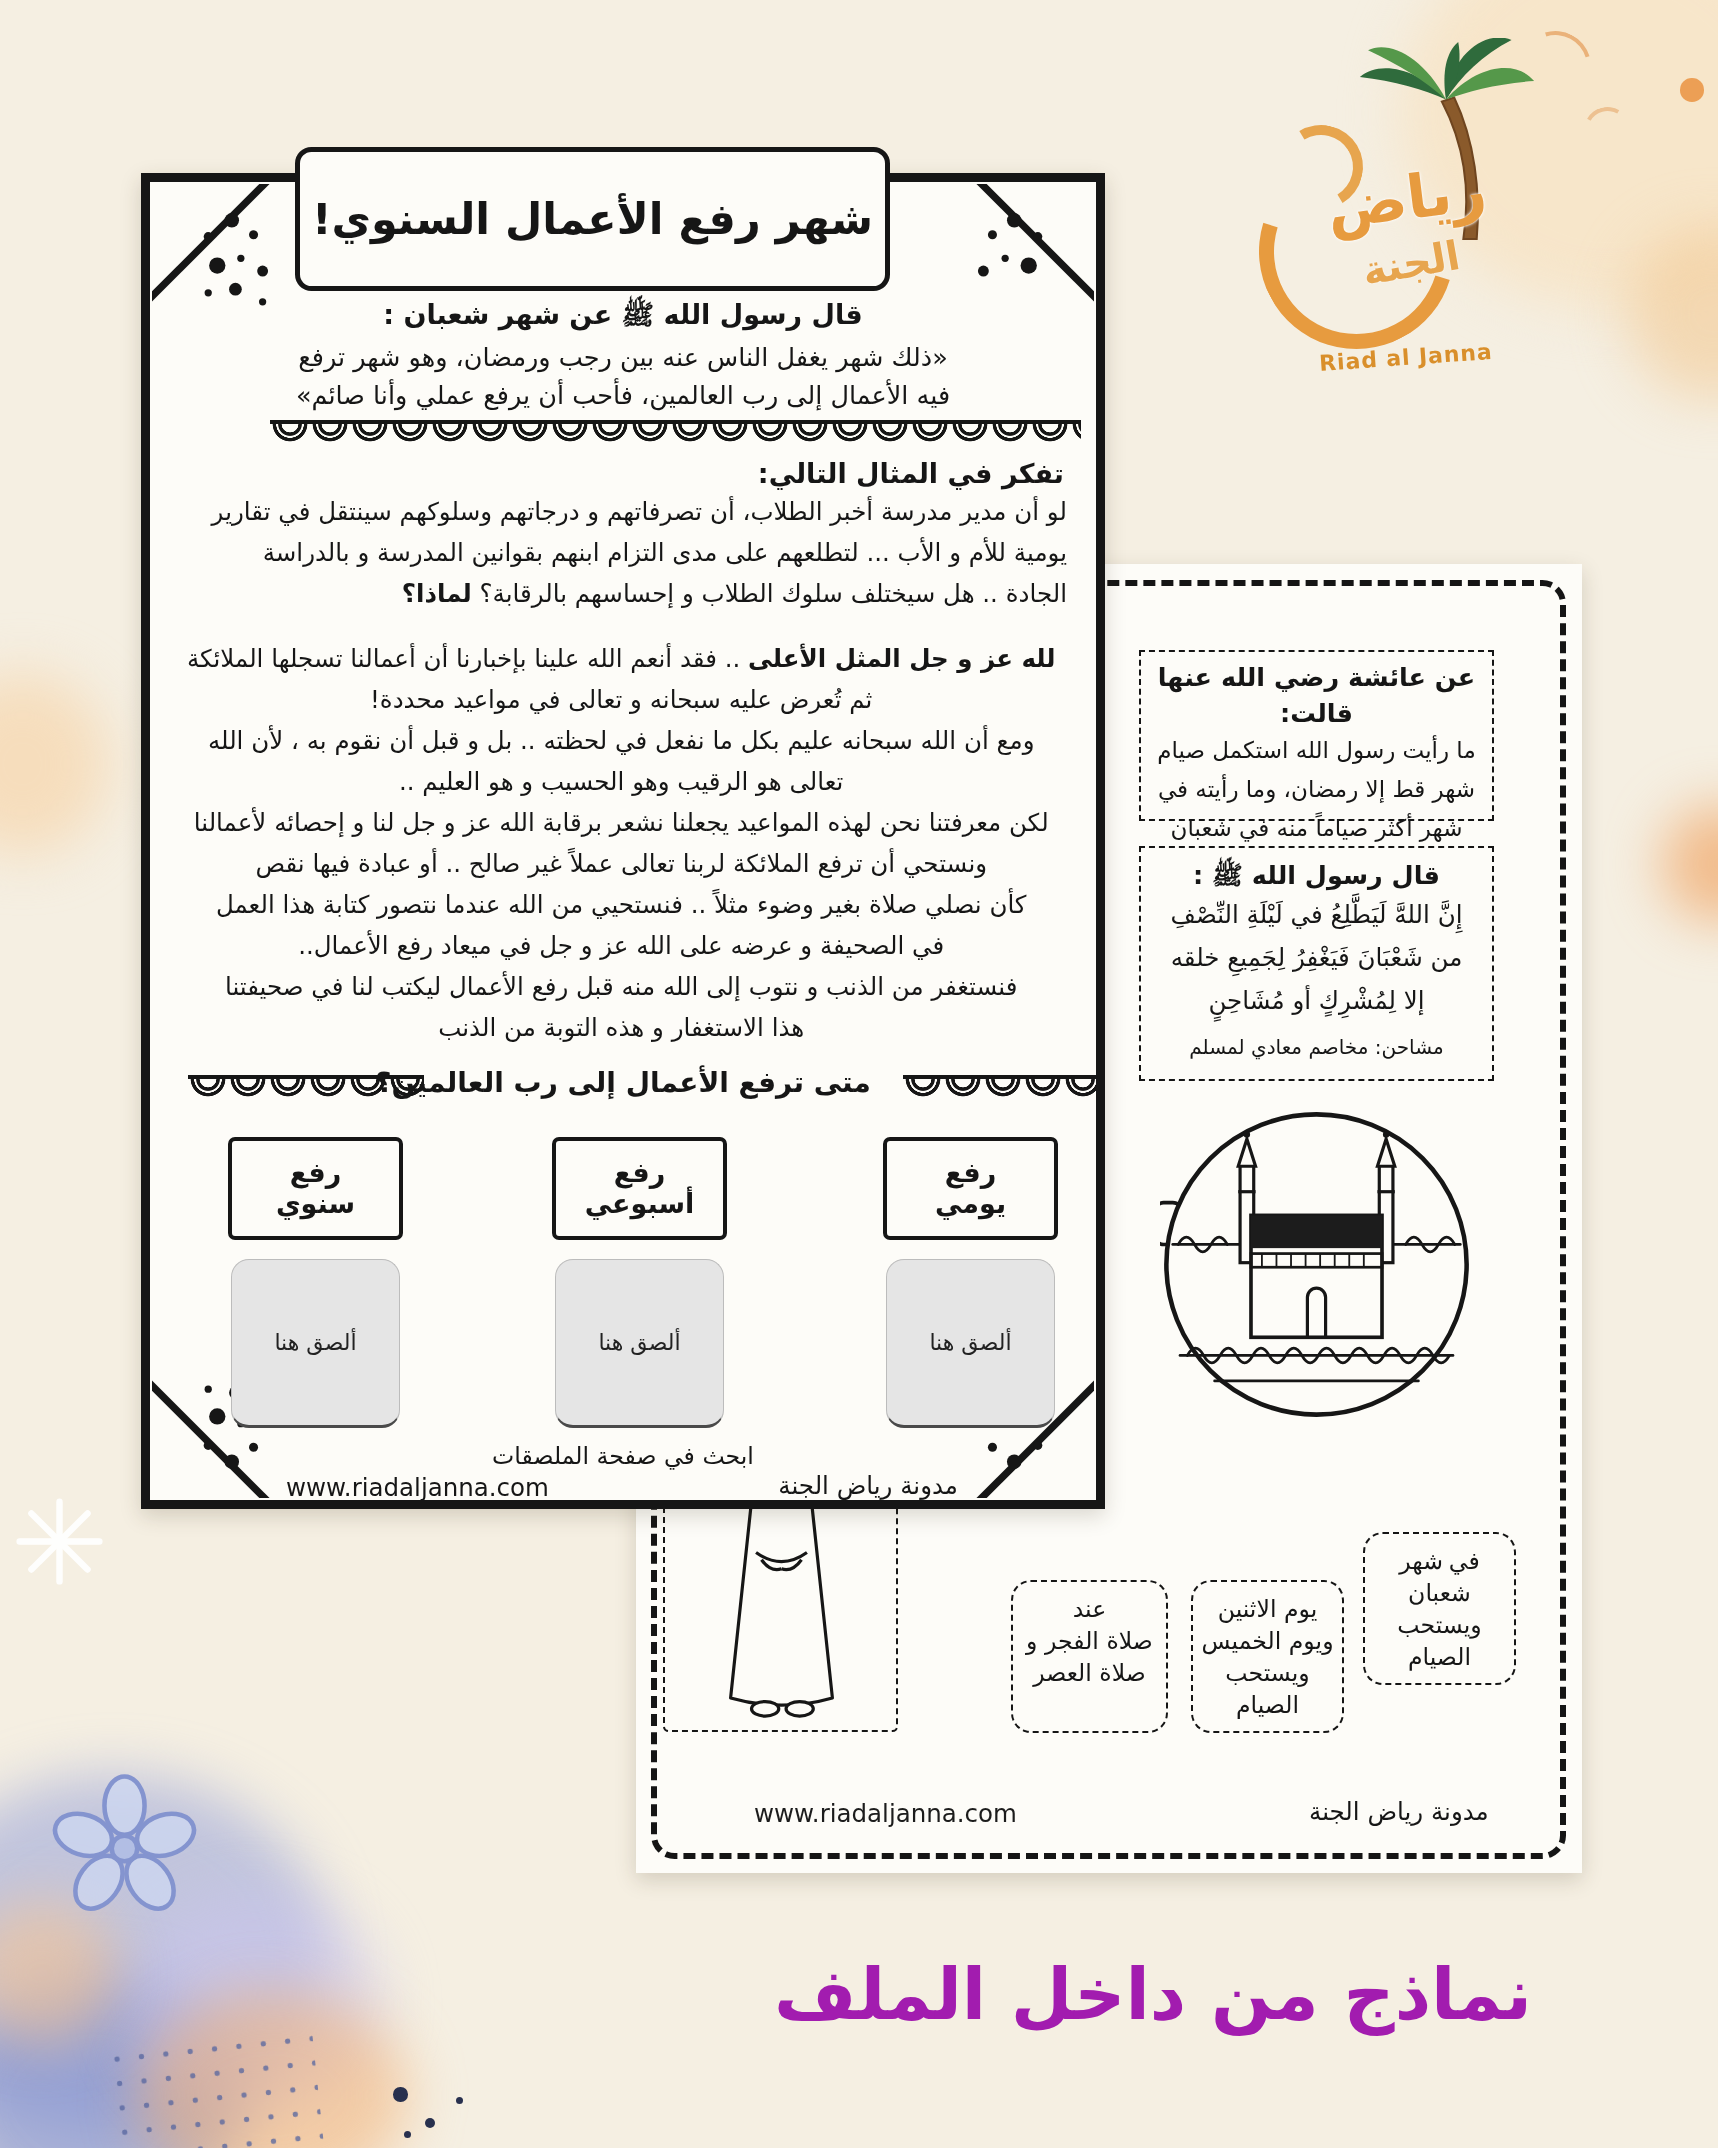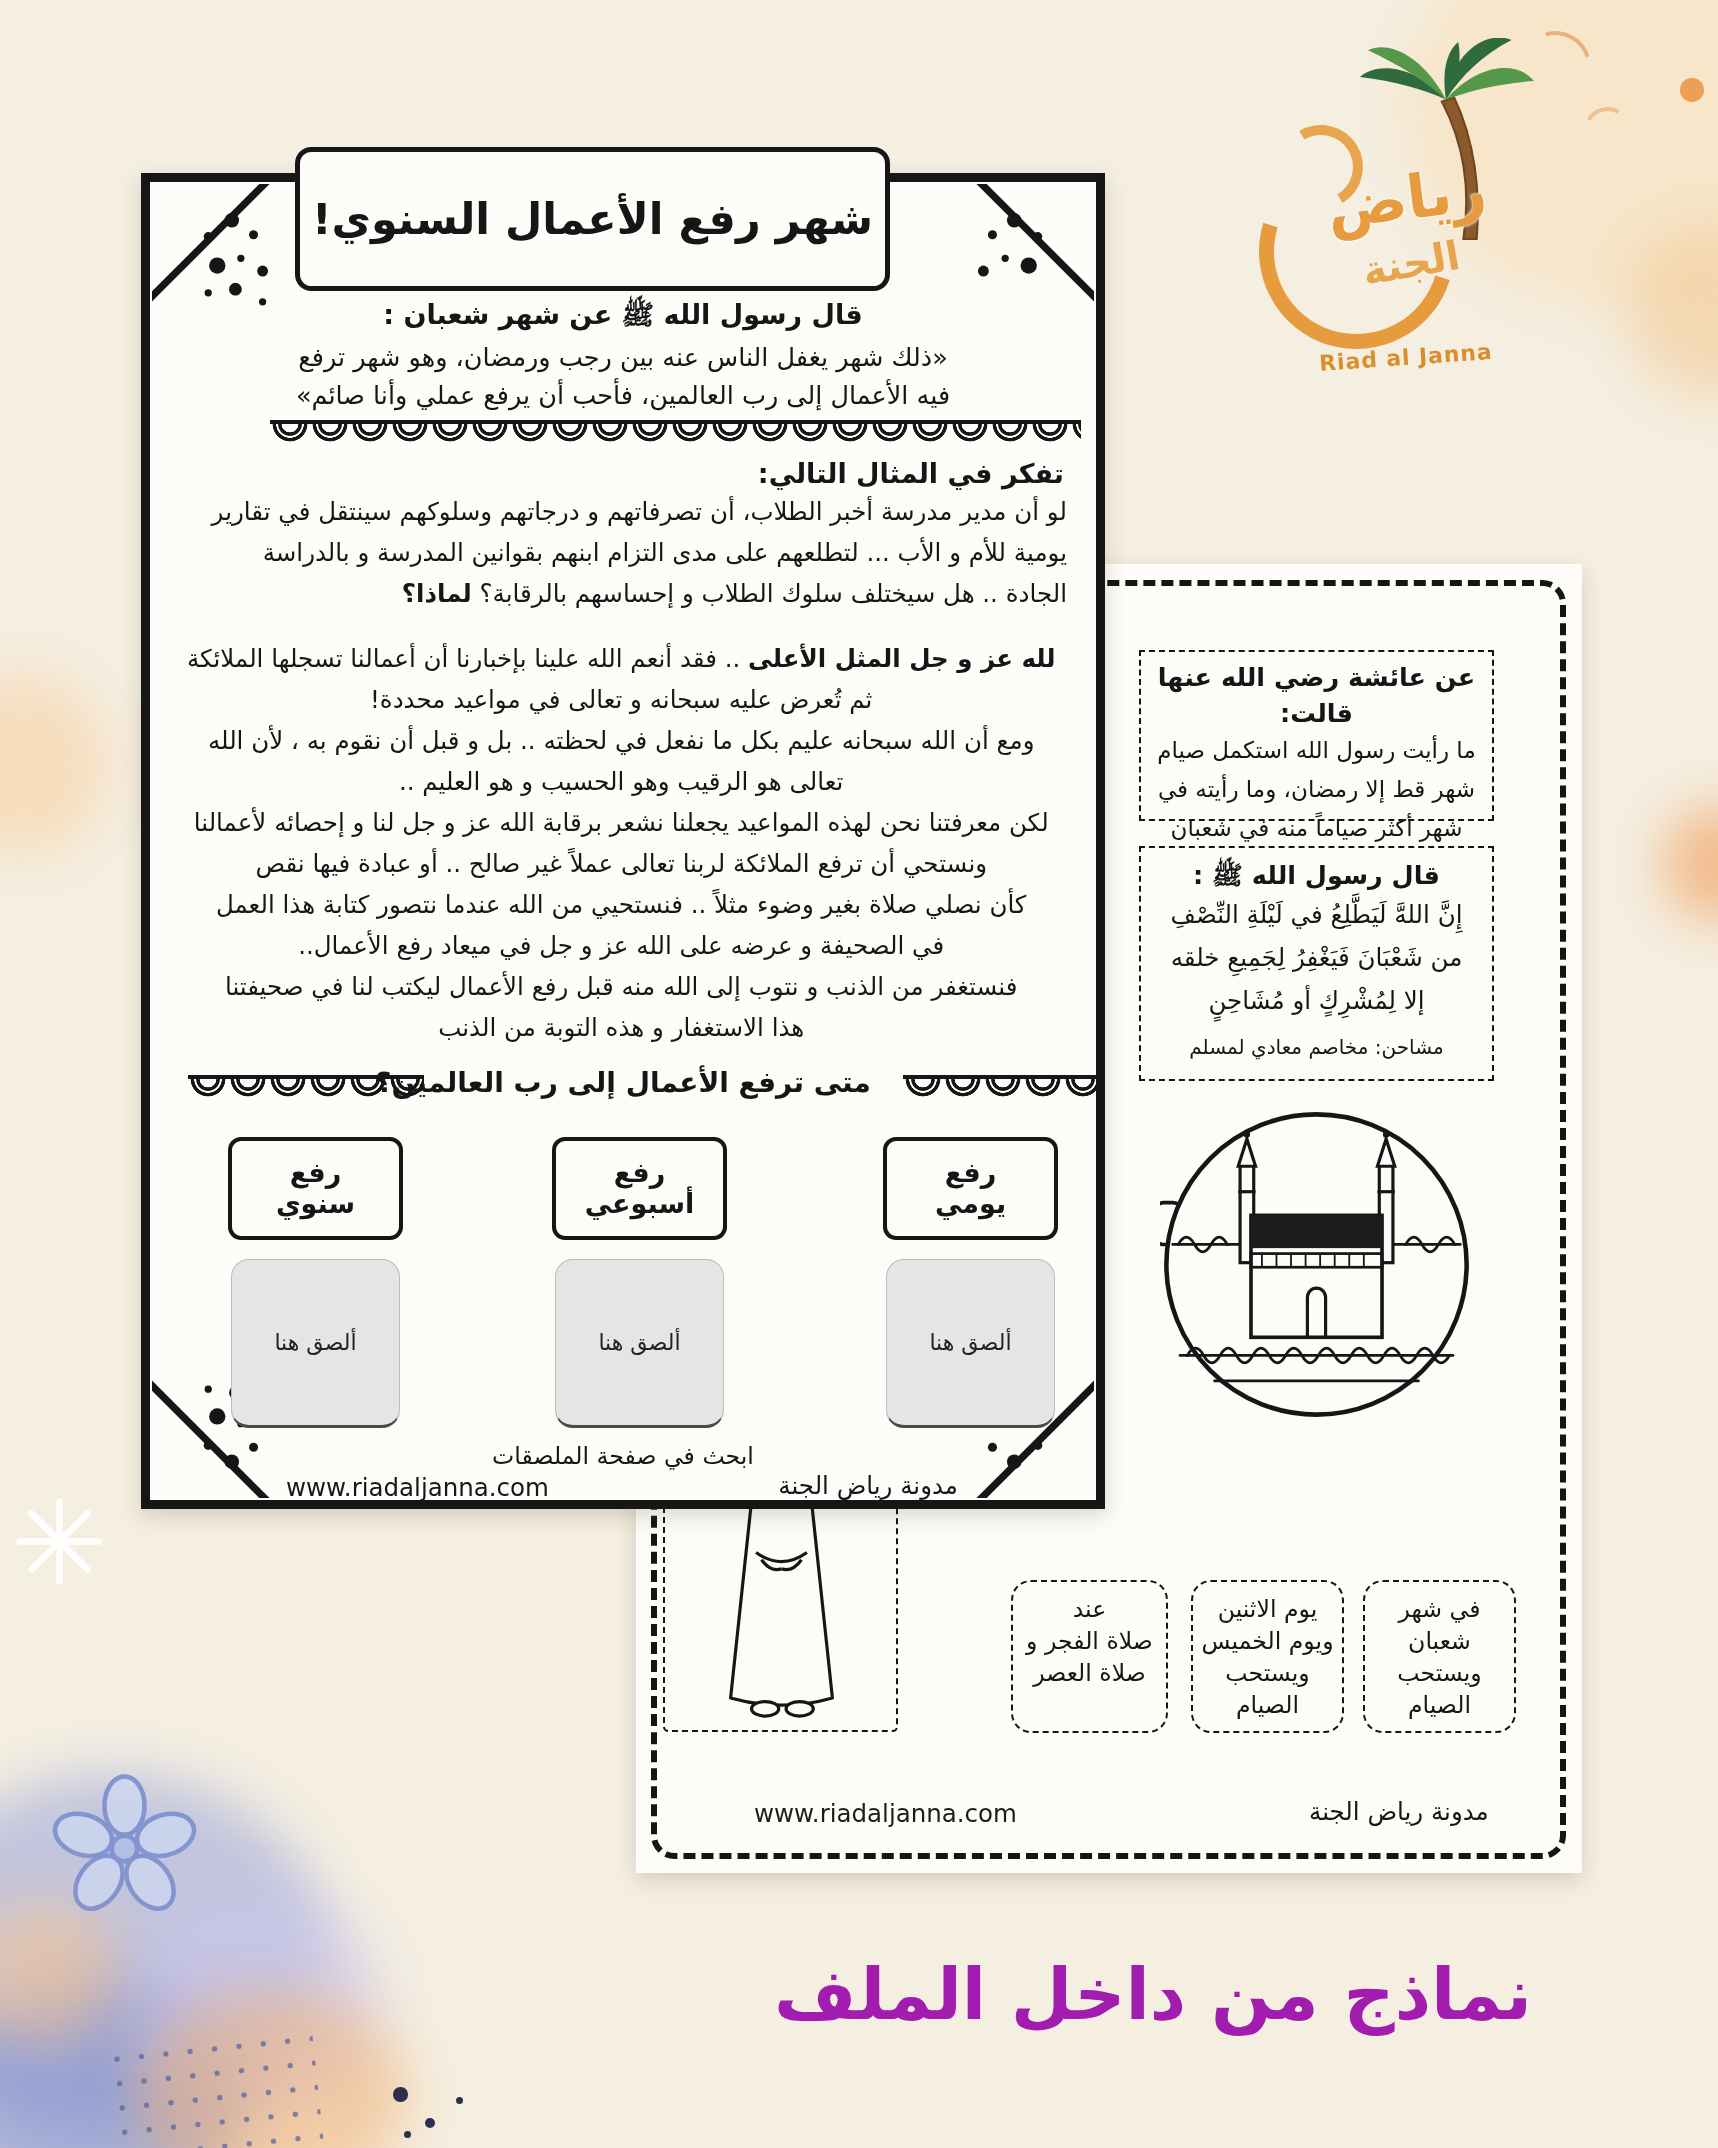--- a/index.html
+++ b/index.html
@@ -43,21 +43,21 @@
   .dash-box{position:absolute;border:2.7px dashed #151515;background:#fdfcf8;text-align:center;}
   .aisha-box{left:503px;top:86px;width:355px;height:171px;padding-top:7.3px;}
   .box-title{font-weight:bold;font-size:25.5px;line-height:36px;}
   .box-line{font-size:23px;line-height:39px;}
   .hadith2-box{left:503px;top:282px;width:355px;height:235px;padding-top:9px;}
   .hadith2-box .box-line{font-size:24.5px;line-height:43px;}
   .box-note{font-size:20px;margin-top:12.7px;}
   .kaaba-wrap{position:absolute;left:524px;top:544px;width:313px;height:313px;}
   .man-box{position:absolute;left:27px;top:850px;width:235px;height:318px;border:2.7px dashed #151515;border-radius:5.5px;}
   .card{border-radius:20px;padding-top:11px;font-size:23.6px;line-height:32px;font-weight:500;}
-  .card0{left:727px;top:1016px;width:153px;height:153px;}
+  .card0{left:727px;top:968px;width:153px;height:153px;font-family:Liberation Serif, serif;}
   .card1{left:555px;top:1016px;width:153px;height:153px;}
   .card2{left:375px;top:1016px;width:157px;height:153px;}
   .p2-footer-url{position:absolute;left:118px;top:1235px;font-size:24.5px;color:#1c1c1c;}
   .p2-footer-blog{position:absolute;left:673px;top:1233px;font-size:24.5px;}
   
   .page1{left:141px;top:173px;width:964px;height:1336px;border:9px solid #161616;z-index:3;overflow:hidden;}
   .title-box{
     position:absolute;left:295px;top:120px;width:595px;height:144px;z-index:4;
     background:#fdfcf8;border:5.5px solid #161616;border-radius:16.4px;
     display:flex;align-items:center;justify-content:center;
@@ -85,21 +85,21 @@
   .para2{position:absolute;right:23.6px;left:20px;top:456px;text-align:center;font-size:24.5px;line-height:41px;white-space:nowrap;}
   .b{font-weight:bold;}
   .when-heading{position:absolute;left:0;right:0;top:884px;text-align:center;font-weight:bold;font-size:28px;z-index:1;}
   .sc-left{left:38px;top:893px;width:236px;}
   .sc-right{left:753px;top:893px;width:205px;}
   .opt-col{position:absolute;top:955px;width:175px;text-align:center;}
   .col0{left:733px;}
   .col1{left:402px;}
   .col2{left:78px;}
   .label-box{
-    display:inline-block;background:#fdfcf8;border:4.5px solid #161616;border-radius:13px;
+    display:inline-block;background:#fdfcf8;border:4.5px solid #161616;border-radius:7px;
     font-weight:bold;font-size:27px;padding:16.4px 20px;min-width:109px;
   }
   .paste-box{
     width:169px;height:169px;margin:19px auto 0;
     background:#e5e5e5;border-radius:18px;border:0.9px solid #bcbcbc;border-bottom:3.6px solid #4a4a4a;
     display:flex;align-items:center;justify-content:center;font-size:22px;color:#222;
   }
   .hint{position:absolute;left:0;right:0;top:1260px;text-align:center;font-size:23.6px;}
   .p1-footer-url{position:absolute;left:136px;top:1291px;font-size:24.5px;}
   .p1-footer-blog{position:absolute;right:138px;top:1289px;font-size:24.5px;}

